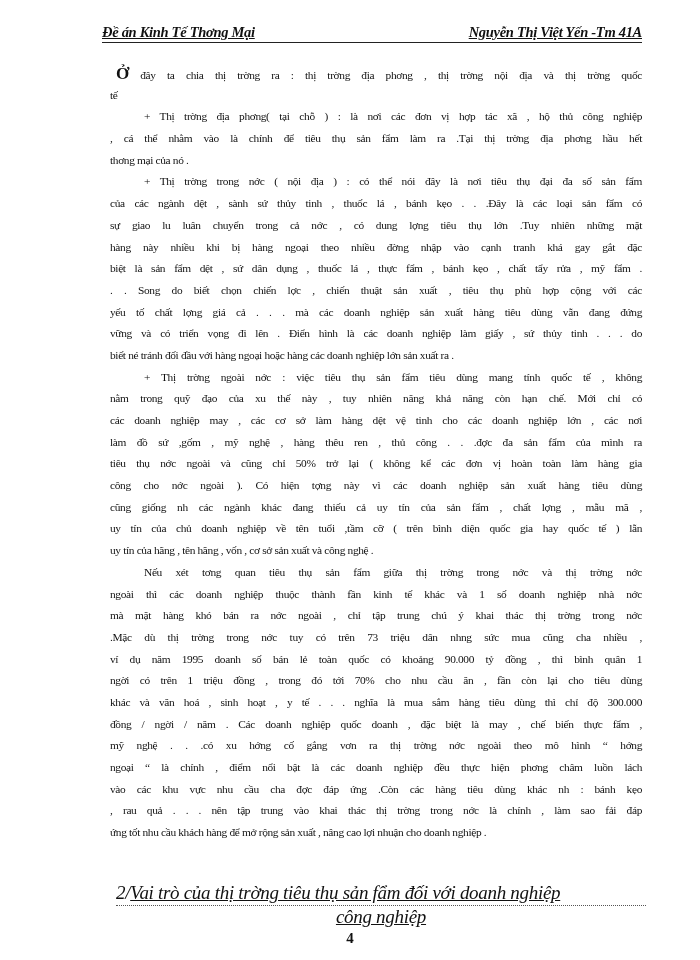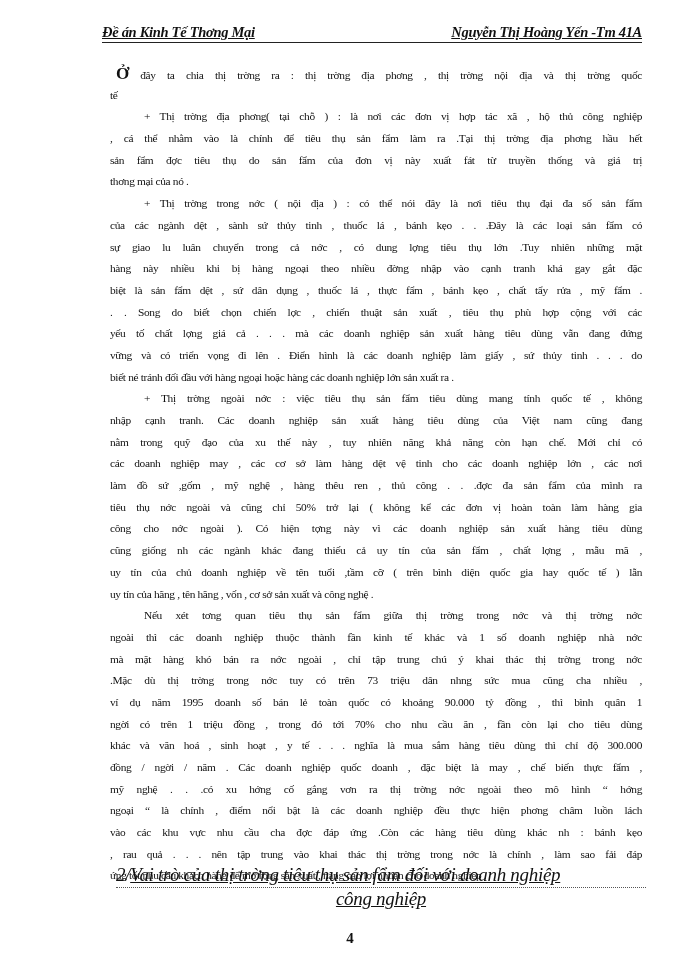--- a/index.html
+++ b/index.html
@@ -7,52 +7,50 @@
   .header { position: absolute; left: 102px; top: 22px; width: 540px; height: 20px; border-bottom: 1.5px solid #222; }
   .header span { position: absolute; bottom: 1px; font-family: "Liberation Serif", serif; font-style: italic; font-weight: bold; font-size: 14.5px; text-decoration: underline; letter-spacing: -0.3px; }
   .header .left { left: 0; }
   .header .right { right: 0; }
   .body { position: absolute; left: 110px; top: 63px; width: 532px; }
   .line { font-family: Liberation Serif, serif; font-size: 11.4px; height: 21.7px; line-height: 21.7px; white-space: nowrap; text-align: justify; text-align-last: justify; letter-spacing: -0.35px; }
   .line.last { text-align-last: left; }
   .line.indent { padding-left: 34px; }
   .line.first-o { padding-left: 6px; }
   .big-o { font-size: 17px; font-weight: bold; }
-  .heading { position: absolute; left: 116px; top: 864px; width: 530px; font-family: "Liberation Serif", serif; font-style: italic; font-size: 19px; letter-spacing: -0.3px; }
+  .heading { position: absolute; left: 116px; top: 882px; width: 530px; font-family: "Liberation Serif", serif; font-style: italic; font-size: 19px; letter-spacing: -0.3px; }
   .heading .h1 { display: block; border-bottom: 1px dotted #555; padding-bottom: 1px; }
   .heading .h1 .ul { text-decoration: underline; }
   .heading .h2 { display: block; text-align: center; margin-top: 0; text-decoration: underline; }
   .page-num { position: absolute; left: 0; width: 700px; top: 930px; text-align: center; font-family: "Liberation Serif", serif; font-weight: bold; font-size: 15px; }
 </style>
 </head>
 <body>
 
 <div class="header">
   <span class="left">Đề án Kinh Tế Thơng  Mại</span>
-  <span class="right">Nguyễn Thị Hoàng Yến -Tm 41A</span>
+  <span class="right">Nguyễn Thị Việt Yến -Tm 41A</span>
 </div>
 
 <div class="body">
   <div class="line first-o"><span class="big-o">Ở</span> <span>đây ta chia thị trờng   ra : thị trờng   địa phơng   , thị trờng   nội địa và thị trờng   quốc</span></div>
   <div class="line last">tế</div>
   <div class="line indent">+ Thị trờng   địa phơng(   tại chỗ ) : là nơi các đơn vị hợp tác xã , hộ thủ công nghiệp</div>
   <div class="line">, cá thể nhằm vào là chính để tiêu thụ sản fẩm làm ra .Tại thị trờng   địa phơng   hầu hết</div>
-  <div class="line">sản fẩm đợc   tiêu thụ do sản   fẩm của đơn vị này xuất fát từ truyền thống và giá trị</div>
   <div class="line last">thơng   mại của nó .</div>
   <div class="line indent">+ Thị trờng   trong nớc   ( nội địa ) :  có thể nói đây là nơi tiêu thụ đại đa số sản fẩm</div>
   <div class="line">của các ngành dệt , sành sứ thủy tinh , thuốc lá , bánh kẹo . . .Đây là các loại sản fẩm có</div>
   <div class="line">sự giao lu   luân chuyển trong cả nớc   , có dung lợng   tiêu thụ lớn .Tuy nhiên những mặt</div>
   <div class="line">hàng này nhiều khi bị hàng ngoại theo nhiều đờng   nhập vào cạnh tranh khá gay gắt đặc</div>
   <div class="line">biệt là sản fẩm  dệt , sứ dân dụng , thuốc lá , thực fẩm , bánh kẹo  , chất tẩy rửa , mỹ fẩm .</div>
   <div class="line">. . Song do biết chọn chiến lợc   , chiến thuật sản xuất , tiêu thụ phù  hợp  cộng với các</div>
   <div class="line">yếu tố chất lợng   giá cả . . . mà các doanh nghiệp sản xuất hàng tiêu dùng vẫn đang đứng</div>
   <div class="line">vững và có triển vọng đi lên . Điển hình là các doanh nghiệp làm giấy , sứ thủy tinh . . . do</div>
   <div class="line last">biết né tránh đối đầu với hàng ngoại  hoặc hàng các doanh nghiệp lớn sản xuất ra .</div>
   <div class="line indent">+ Thị trờng   ngoài nớc   : việc tiêu thụ sản fẩm tiêu dùng mang tính quốc tế , không</div>
-  <div class="line">nhập   cạnh tranh.  Các doanh nghiệp sản xuất hàng tiêu dùng của Việt nam cũng đang</div>
   <div class="line">nằm trong quỹ đạo của xu thế này , tuy  nhiên năng khả năng còn hạn chế.  Mới chỉ có</div>
   <div class="line">các doanh nghiệp may , các cơ sở làm hàng dệt vệ tinh cho các doanh nghiệp lớn , các nơi</div>
   <div class="line">làm đồ sứ ,gốm , mỹ nghệ , hàng thêu  ren , thủ công . . .đợc   đa   sản fẩm của mình ra</div>
   <div class="line">tiêu thụ nớc   ngoài và cũng chỉ 50% trở lại ( không kể các đơn vị hoàn toàn làm hàng gia</div>
   <div class="line">công cho nớc   ngoài ). Có hiện tợng   này vì các doanh nghiệp sản xuất hàng tiêu dùng</div>
   <div class="line">cũng giống nh   các ngành khác đang thiếu cả uy tín của  sản fẩm , chất lợng   , mẫu mã ,</div>
   <div class="line">uy tín của chủ doanh nghiệp về tên tuổi ,tầm cỡ ( trên bình diện quốc gia hay quốc tế ) lẫn</div>
   <div class="line last">uy tín của hãng , tên hãng , vốn , cơ sở sản xuất và công nghệ .</div>
   <div class="line indent">Nếu xét tơng   quan tiêu thụ sản fẩm giữa thị trờng   trong nớc   và thị trờng   nớc</div>
   <div class="line">ngoài  thì các doanh nghiệp thuộc thành fần kinh tế khác và 1 số doanh nghiệp nhà nớc</div>

